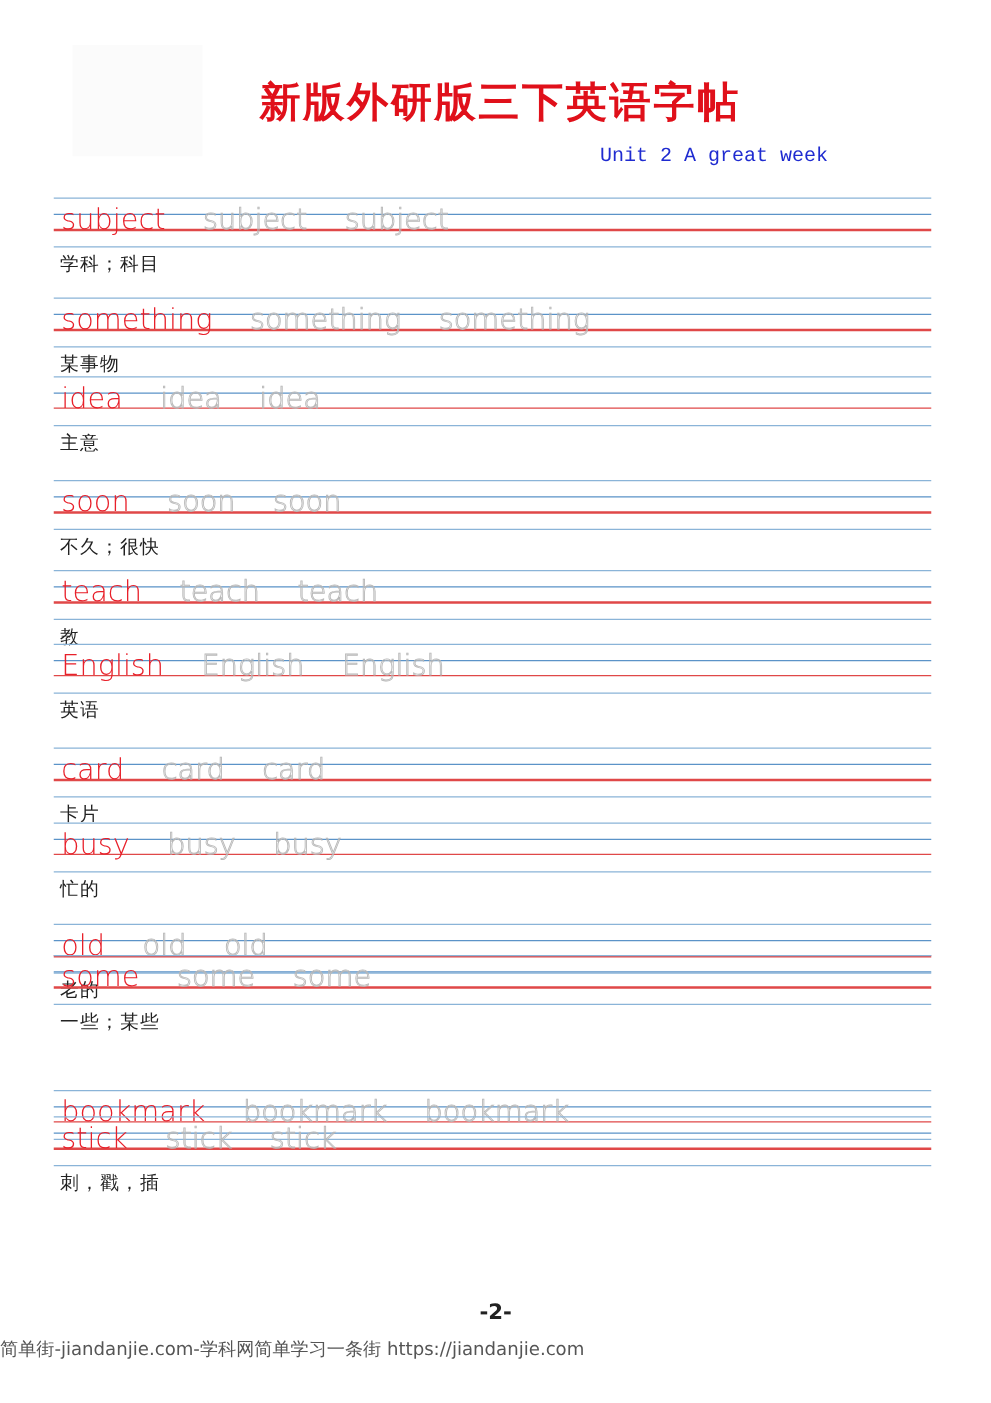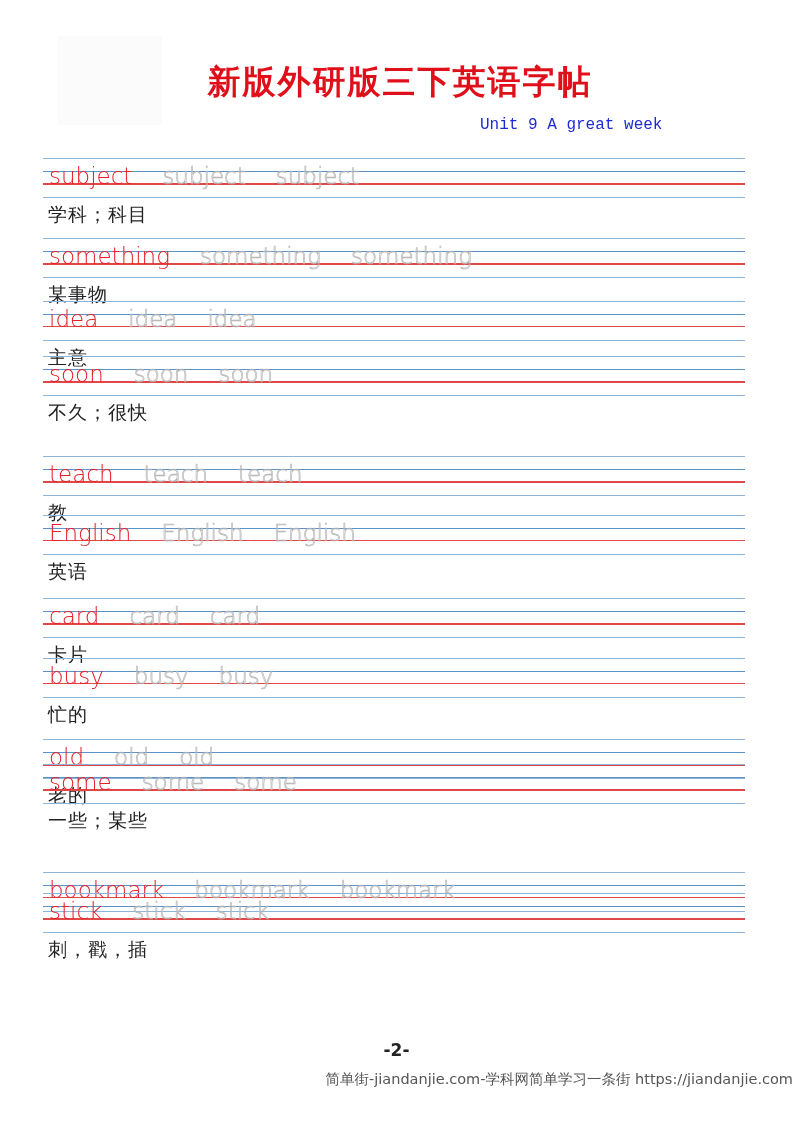--- a/index.html
+++ b/index.html
@@ -11,30 +11,30 @@
     .entry { position: absolute; left: 0; width: 702px; height: 72px; }
     .line { position: absolute; left: 0; width: 702px; height: 1px; }
     .l1 { top: 0; background: #8ab4d8; }
     .l2 { top: 13px; background: #5b93c8; }
     .l3 { top: 25px; background: #e04848; height: 1.5px; }
     .l4 { top: 39px; background: #8ab4d8; }
     .words { position: absolute; left: 6px; top: 2px; height: 30px; display: flex; align-items: flex-end; white-space: nowrap; }
     .word { font-family: "DejaVu Sans", sans-serif; font-weight: 300; font-size: 23px; line-height: 28px; margin-right: 30px; }
     .word.primary { color: #e8202a; }
     .word.trace { color: transparent; -webkit-text-stroke: 0.7px #b8b8b8; }
-    .meaning { position: absolute; left: 5px; top: 44px; font-family: Liberation Sans, sans-serif; font-size: 19px; color: #222; white-space: nowrap; letter-spacing: 1px; }
+    .meaning { position: absolute; left: 5px; top: 44px; font-family: Liberation Sans, sans-serif; font-size: 15px; color: #222; white-space: nowrap; letter-spacing: 1px; }
     .page-num { position: absolute; left: 0; width: 793px; top: 1040px; text-align: center; font-family: "DejaVu Sans", sans-serif; font-size: 17px; font-weight: bold; color: #222; }
-    .footer { position: absolute; left: 0; width: 793px; top: 1070px; text-align: right; font-family: "DejaVu Sans", sans-serif; font-size: 14.5px; color: #555; white-space: nowrap; }
+    .footer { position: absolute; left: 0; width: 793px; top: 1070px; text-align: left; font-family: "DejaVu Sans", sans-serif; font-size: 14.5px; color: #555; white-space: nowrap; }
   </style>
 </head>
 <body>
 
 <div class="logo-box"></div>
 <div class="title">新版外研版三下英语字帖</div>
-<div class="subtitle">Unit 9 A great week</div>
+<div class="subtitle">Unit 2 A great week</div>
 
 <div class="sheet">
   <div class="entry" style="top:158px">
     <div class="line l1"></div>
     <div class="line l2"></div>
     <div class="line l3"></div>
     <div class="line l4"></div>
     <div class="words">
       <span class="word primary">subject</span>
       <span class="word trace">subject</span>
@@ -62,21 +62,21 @@
     <div class="line l3"></div>
     <div class="line l4"></div>
     <div class="words">
       <span class="word primary">idea</span>
       <span class="word trace">idea</span>
       <span class="word trace">idea</span>
     </div>
     <div class="meaning">主意</div>
   </div>
 
-  <div class="entry" style="top:356px">
+  <div class="entry" style="top:384px">
     <div class="line l1"></div>
     <div class="line l2"></div>
     <div class="line l3"></div>
     <div class="line l4"></div>
     <div class="words">
       <span class="word primary">soon</span>
       <span class="word trace">soon</span>
       <span class="word trace">soon</span>
     </div>
     <div class="meaning">不久；很快</div>

